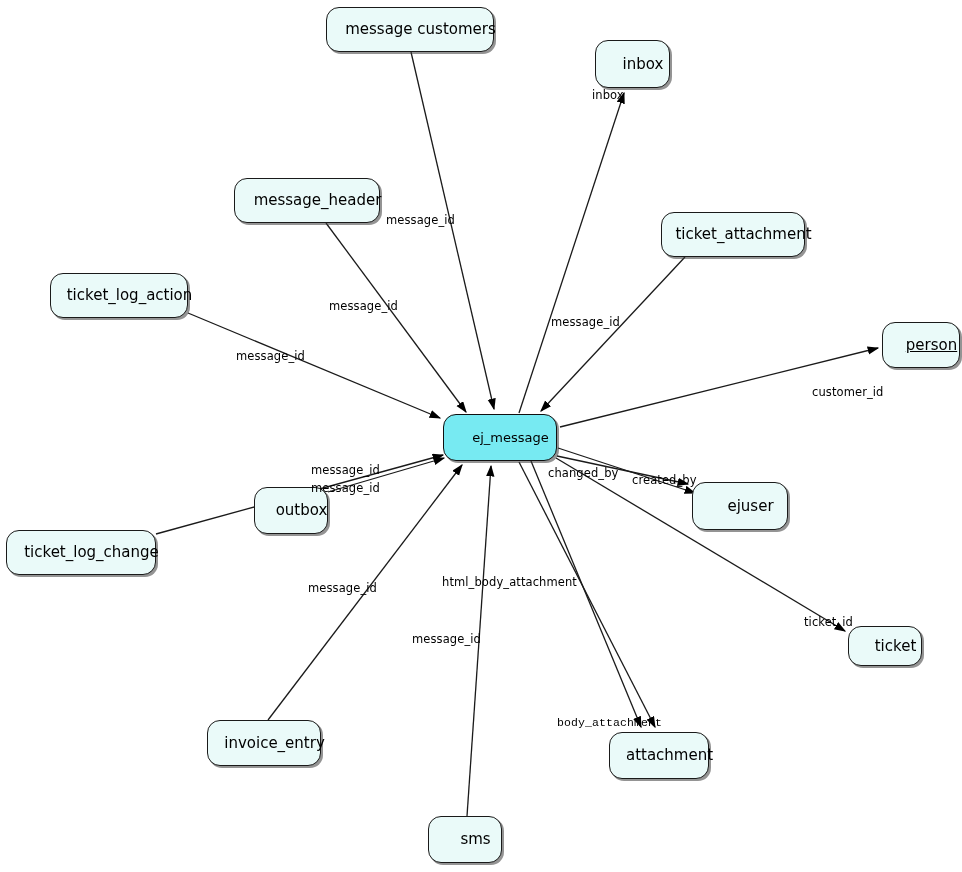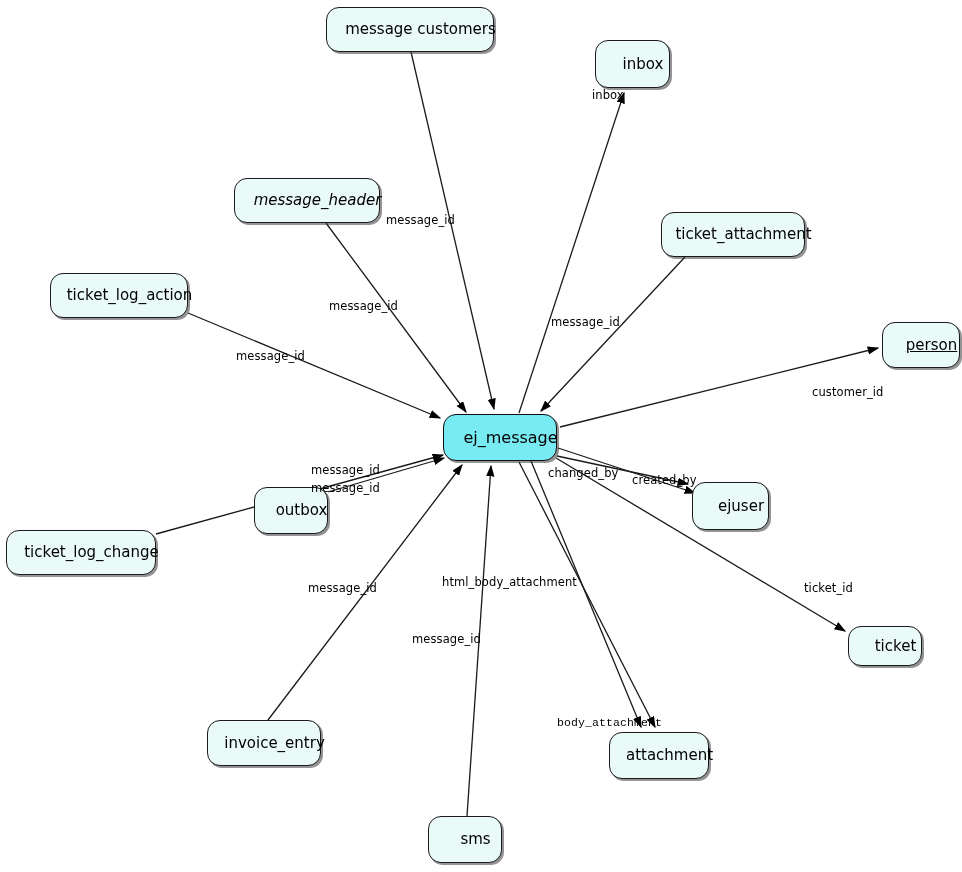--- a/index.html
+++ b/index.html
@@ -37,21 +37,21 @@
     color: #000000;
     font-size: 15px;
     line-height: 1;
     white-space: nowrap;
     box-shadow: 2px 2px 0 rgba(60,60,60,0.55);
     padding-left: 21px;
   }
   .node.central {
     background: #77eaf2;
     border-color: #101010;
-    font-size: 16px;
+    font-size: 13px;
   }
   .edge-label {
     position: absolute;
     font-size: 11.5px;
     color: #000000;
     white-space: nowrap;
     line-height: 1;
     letter-spacing: 0.1px;
   }
 </style>
@@ -81,44 +81,44 @@
         <line x1="268" y1="720" x2="462" y2="465" stroke="#1a1a1a" stroke-width="1.3" marker-end="url(#arrowhead)"></line>
         <line x1="467" y1="816" x2="491" y2="466" stroke="#1a1a1a" stroke-width="1.3" marker-end="url(#arrowhead)"></line>
         <line x1="519" y1="462" x2="655" y2="727" stroke="#1a1a1a" stroke-width="1.3" marker-end="url(#arrowhead)"></line>
         <line x1="531" y1="461" x2="641" y2="727" stroke="#1a1a1a" stroke-width="1.3" marker-end="url(#arrowhead)"></line>
       </g>
   </svg>
 
   <div id="node-layer">
       <div class="node" style="left: 326px; top: 7px; width: 168px; height: 45px;">message  customers</div>
       <div class="node" style="left: 595px; top: 40px; width: 75px; height: 48px;">inbox</div>
-      <div class="node" style="left: 234px; top: 178px; width: 146px; height: 45px; font-style: italic;">message_header</div>
+      <div class="node" style="left: 234px; top: 178px; width: 146px; height: 45px;">message_header</div>
       <div class="node" style="left: 661px; top: 212px; width: 144px; height: 45px;">ticket_attachment</div>
       <div class="node" style="left: 50px; top: 273px; width: 138px; height: 45px;">ticket_log_action</div>
       <div class="node" style="left: 882px; top: 322px; width: 78px; height: 46px; text-decoration: underline;">person</div>
       <div class="node" style="left: 254px; top: 487px; width: 74px; height: 47px;">outbox</div>
-      <div class="node" style="left: 692px; top: 482px; width: 77px; height: 48px;">ejuser</div>
+      <div class="node" style="left: 692px; top: 482px; width: 96px; height: 48px;">ejuser</div>
       <div class="node" style="left: 6px; top: 530px; width: 150px; height: 45px;">ticket_log_change</div>
       <div class="node" style="left: 848px; top: 626px; width: 74px; height: 40px;">ticket</div>
       <div class="node" style="left: 207px; top: 720px; width: 114px; height: 46px;">invoice_entry</div>
       <div class="node" style="left: 609px; top: 732px; width: 100px; height: 47px;">attachment</div>
       <div class="node" style="left: 428px; top: 816px; width: 74px; height: 47px;">sms</div>
       <div class="node central" style="left: 443px; top: 414px; width: 114px; height: 47px;">ej_message</div>
     </div>
   <div id="label-layer">
       <div class="edge-label" style="left: 386px; top: 215px;">message_id</div>
       <div class="edge-label" style="left: 592px; top: 90px;">inbox</div>
       <div class="edge-label" style="left: 329px; top: 301px;">message_id</div>
       <div class="edge-label" style="left: 551px; top: 317px;">message_id</div>
       <div class="edge-label" style="left: 236px; top: 351px;">message_id</div>
       <div class="edge-label" style="left: 812px; top: 340px; margin-top: 47px;">customer_id</div>
       <div class="edge-label" style="left: 311px; top: 483px;">message_id</div>
       <div class="edge-label" style="left: 311px; top: 465px;">message_id</div>
       <div class="edge-label" style="left: 548px; top: 468px;">changed_by</div>
       <div class="edge-label" style="left: 632px; top: 475px;">created_by</div>
-      <div class="edge-label" style="left: 804px; top: 583px; text-align: right;">ticket_id</div>
+      <div class="edge-label" style="left: 804px; top: 617px; text-align: right;">ticket_id</div>
       <div class="edge-label" style="left: 308px; top: 583px;">message_id</div>
       <div class="edge-label" style="left: 412px; top: 634px;">message_id</div>
       <div class="edge-label" style="left: 442px; top: 577px;">html_body_attachment</div>
       <div class="edge-label" style="left: 557px; top: 717px; font-family: Liberation Mono, monospace;">body_attachment</div>
     </div>
 
 </div>
 
 </body></html>

